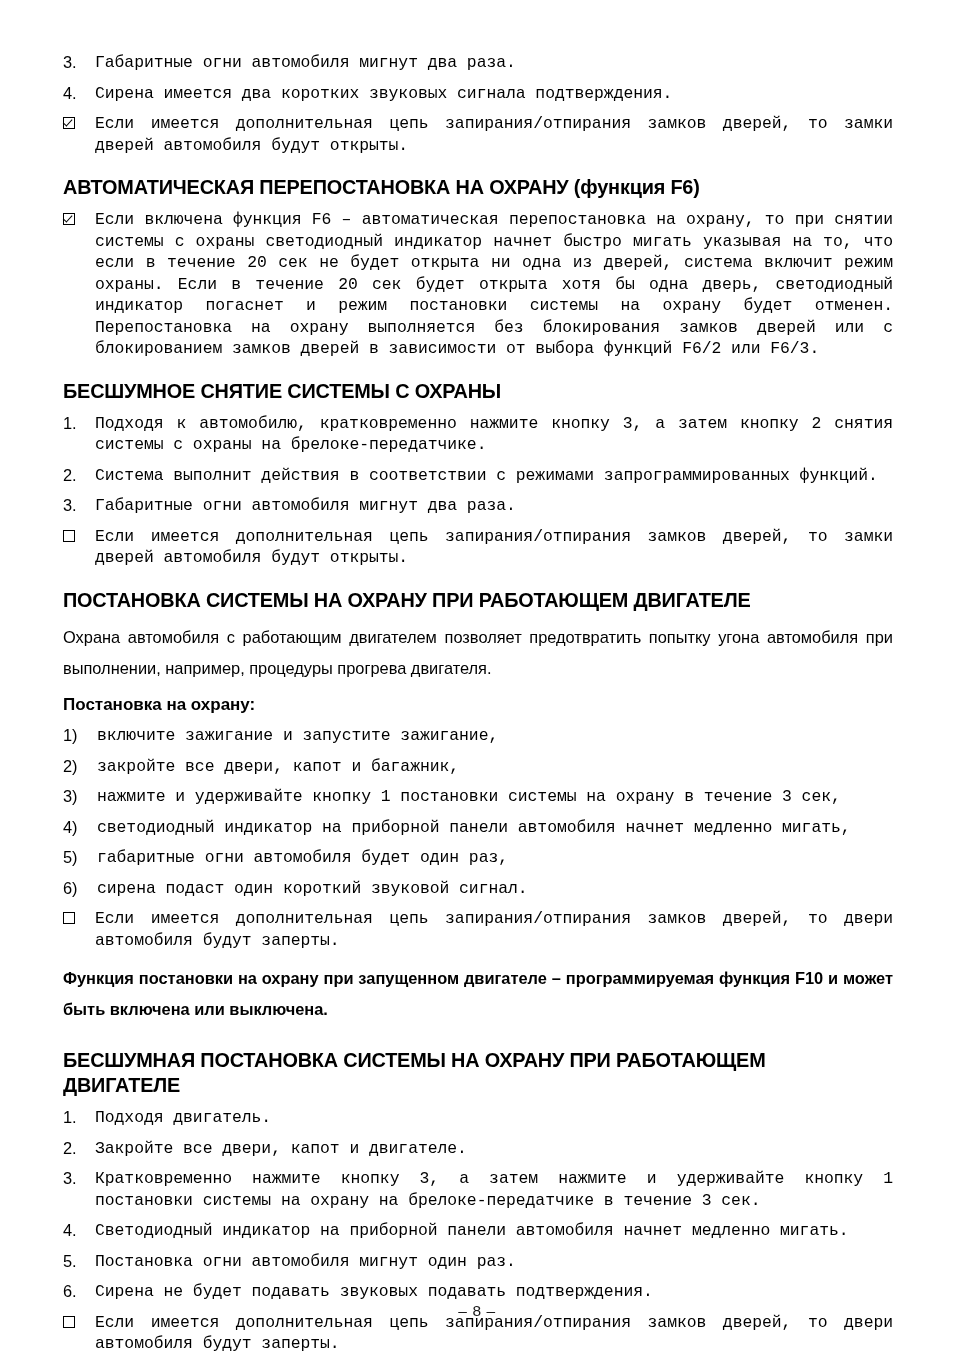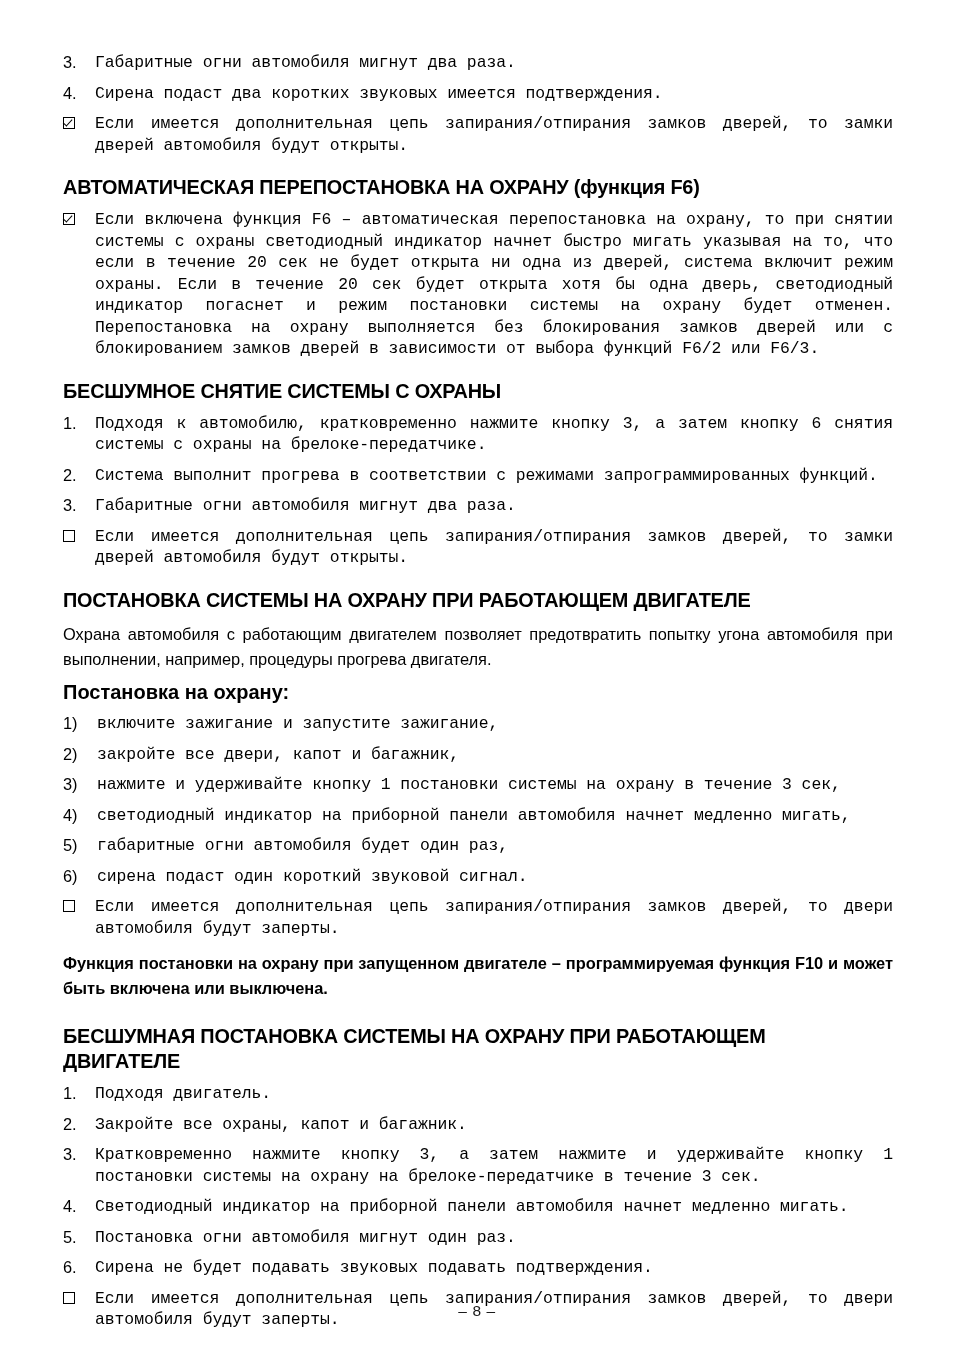--- a/index.html
+++ b/index.html
@@ -95,29 +95,29 @@
     font-weight: bold;
     margin: 18px 0 10px 0;
     letter-spacing: -0.2px;
     font-stretch: condensed;
     transform: scaleX(0.965);
     transform-origin: left center;
     white-space: normal;
   }
 
   .subhead {
-    font-size: 20px;
+    font-size: 17px;
     line-height: 21.5px;
     font-weight: bold;
     margin: 10px 0 10px 0;
   }
 
   p.para {
     font-size: 16.4px;
-    line-height: 25px;
+    line-height: 31px;
     margin: 0 0 8px 0;
     text-align: justify;
   }
   p.para.bold {
     font-weight: bold;
     margin-top: 12px;
     margin-bottom: 22px;
   }
 
   
@@ -136,43 +136,43 @@
 <body>
 
 <div class="page">
   <div class="content" id="content-root">
       <div class="row">
         <span class="marker">3.</span>
         <span class="body">Габаритные огни автомобиля мигнут два раза.</span>
       </div>
       <div class="row">
         <span class="marker">4.</span>
-        <span class="body">Сирена подаст два коротких звуковых имеется подтверждения.</span>
+        <span class="body">Сирена имеется два коротких звуковых сигнала подтверждения.</span>
       </div>
       <div class="row">
         <span class="cb checked">
           <i></i>
         </span>
         <span class="body">Если имеется дополнительная цепь запирания/отпирания замков дверей, то замки дверей автомобиля будут открыты.</span>
       </div>
       <h2 class="section">АВТОМАТИЧЕСКАЯ ПЕРЕПОСТАНОВКА НА ОХРАНУ (функция F6)</h2>
       <div class="row">
         <span class="cb checked">
           <i></i>
         </span>
         <span class="body">Если включена функция F6 – автоматическая перепостановка на охрану, то при снятии системы с охраны светодиодный индикатор начнет быстро мигать указывая на то, что если в течение 20 сек не будет открыта ни одна из дверей, система включит режим охраны. Если в течение 20 сек будет открыта хотя бы одна дверь, светодиодный индикатор погаснет и режим постановки системы на охрану будет отменен. Перепостановка на охрану выполняется без блокирования замков дверей или с блокированием замков дверей в зависимости от выбора функций F6/2 или F6/3.</span>
       </div>
       <h2 class="section">БЕСШУМНОЕ СНЯТИЕ СИСТЕМЫ С ОХРАНЫ</h2>
       <div class="row">
         <span class="marker">1.</span>
-        <span class="body">Подходя к автомобилю, кратковременно нажмите кнопку 3, а затем кнопку 6 снятия системы с охраны на брелоке-передатчике.</span>
+        <span class="body">Подходя к автомобилю, кратковременно нажмите кнопку 3, а затем кнопку 2 снятия системы с охраны на брелоке-передатчике.</span>
       </div>
       <div class="row">
         <span class="marker">2.</span>
-        <span class="body">Система выполнит прогрева в соответствии с режимами запрограммированных функций.</span>
+        <span class="body">Система выполнит действия в соответствии с режимами запрограммированных функций.</span>
       </div>
       <div class="row">
         <span class="marker">3.</span>
         <span class="body">Габаритные огни автомобиля мигнут два раза.</span>
       </div>
       <div class="row">
         <span class="cb">
           <i></i>
         </span>
         <span class="body">Если имеется дополнительная цепь запирания/отпирания замков дверей, то замки дверей автомобиля будут открыты.</span>
@@ -211,21 +211,21 @@
         <span class="body">Если имеется дополнительная цепь запирания/отпирания замков дверей, то двери автомобиля будут заперты.</span>
       </div>
       <p class="para bold">Функция постановки на охрану при запущенном двигателе – программируемая функция F10 и может быть включена или выключена.</p>
       <h2 class="section">БЕСШУМНАЯ ПОСТАНОВКА СИСТЕМЫ НА ОХРАНУ ПРИ РАБОТАЮЩЕМ ДВИГАТЕЛЕ</h2>
       <div class="row">
         <span class="marker">1.</span>
         <span class="body">Подходя двигатель.</span>
       </div>
       <div class="row">
         <span class="marker">2.</span>
-        <span class="body">Закройте все охраны, капот и багажник.</span>
+        <span class="body">Закройте все двери, капот и двигателе.</span>
       </div>
       <div class="row">
         <span class="marker">3.</span>
         <span class="body">Кратковременно нажмите кнопку 3, а затем нажмите и удерживайте кнопку 1 постановки системы на охрану на брелоке-передатчике в течение 3 сек.</span>
       </div>
       <div class="row">
         <span class="marker">4.</span>
         <span class="body">Светодиодный индикатор на приборной панели автомобиля начнет медленно мигать.</span>
       </div>
       <div class="row">

